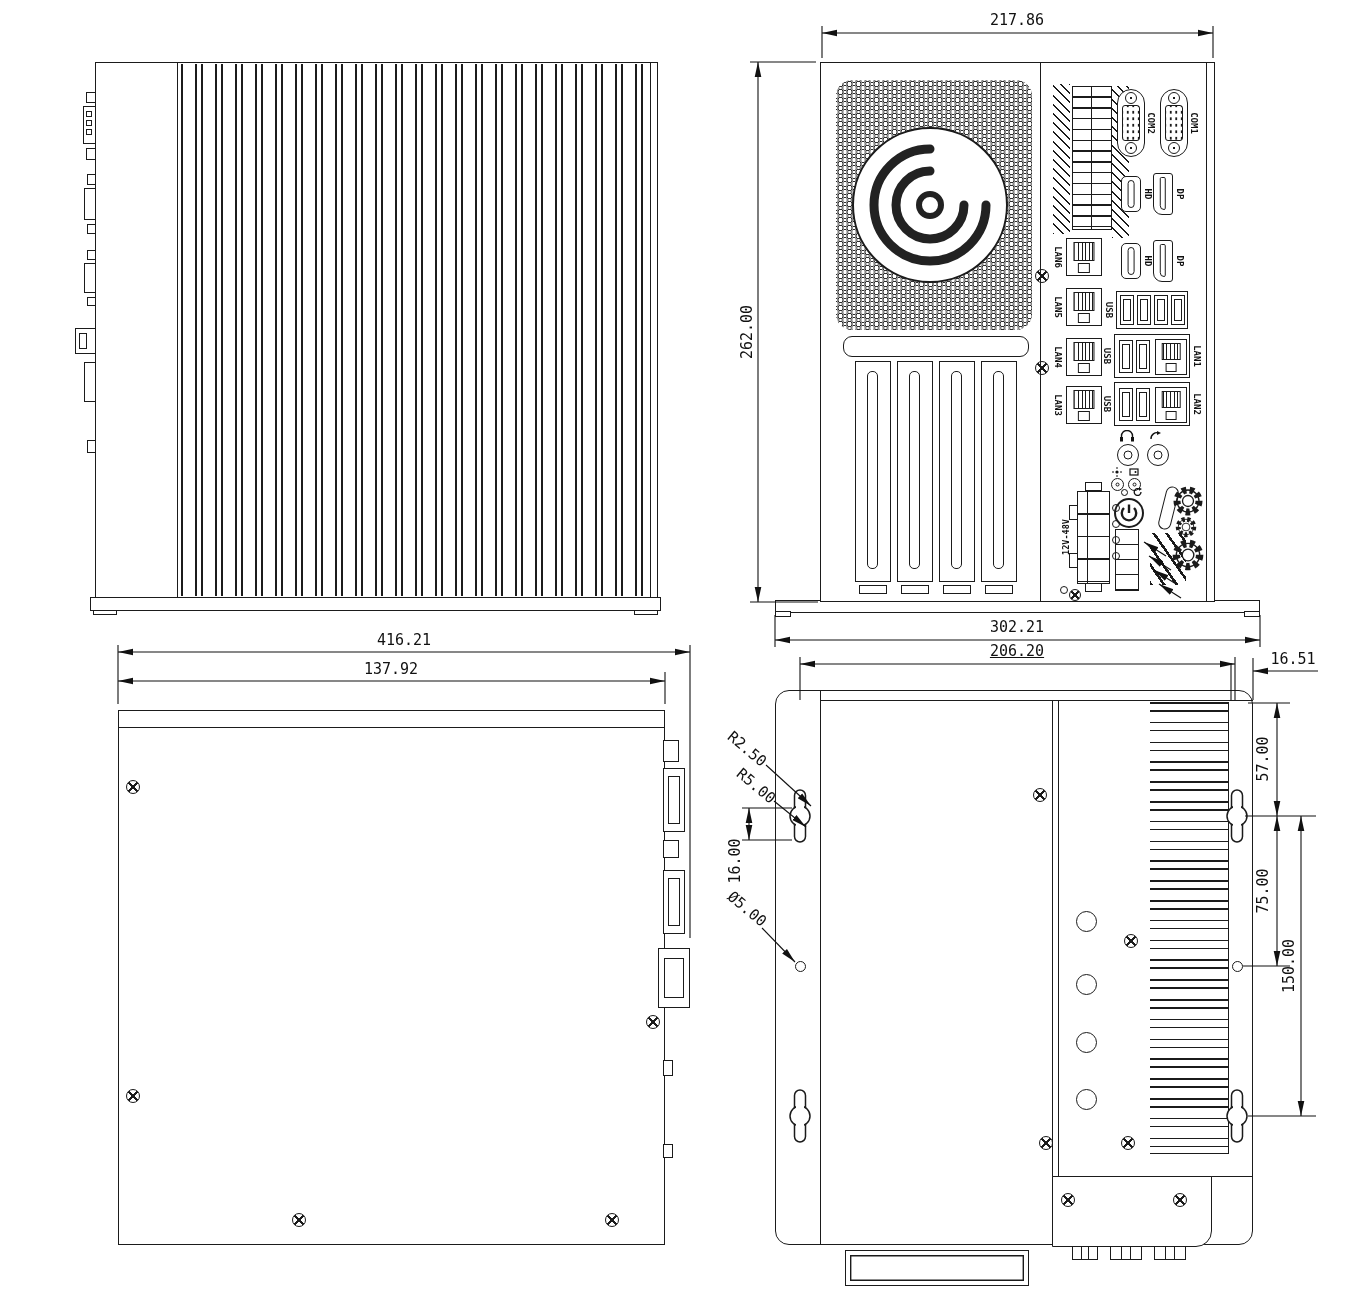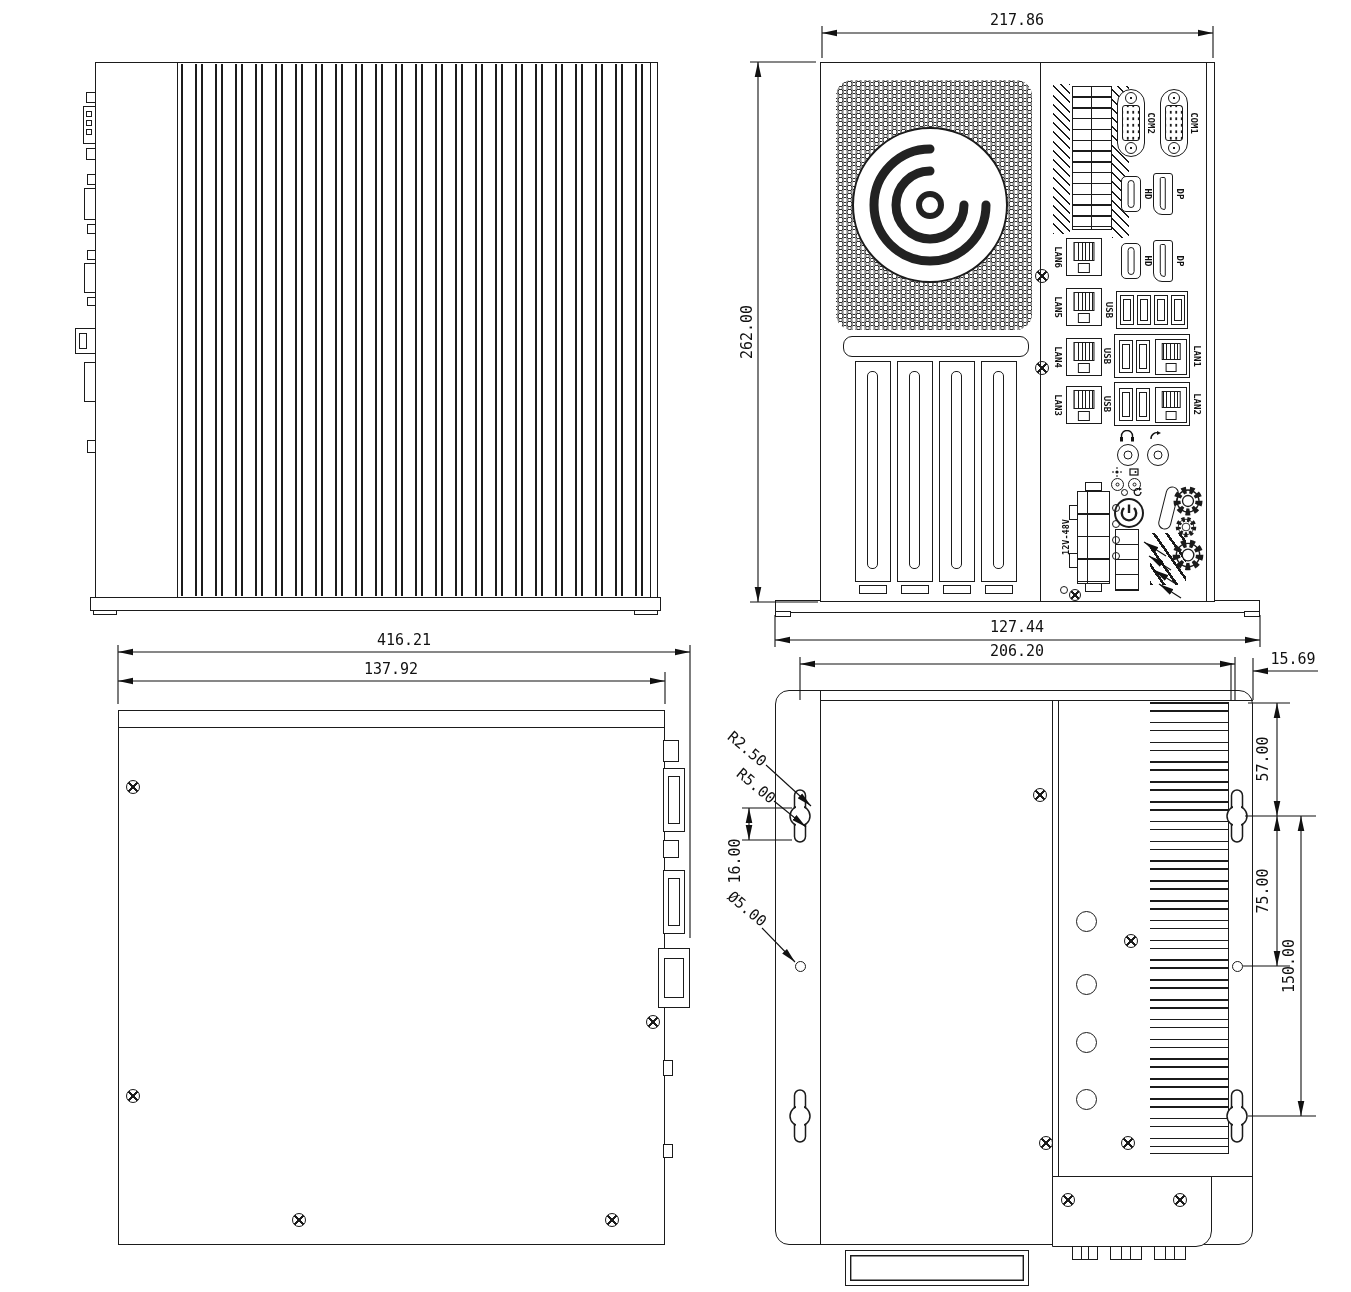--- a/index.html
+++ b/index.html
@@ -409,25 +409,25 @@
 
       <line x1="1166" y1="556" x2="1144" y2="542" marker-end="url(#ah)"></line>
       <line x1="1171" y1="570" x2="1149" y2="556" marker-end="url(#ah)"></line>
       <line x1="1176" y1="584" x2="1154" y2="570" marker-end="url(#ah)"></line>
       <line x1="1181" y1="598" x2="1159" y2="584" marker-end="url(#ah)"></line>
     </g>
   </svg>
 
   <div class="t" style="left:1017px;top:20px;">217.86</div>
   <div class="t tv" style="left:747px;top:332px;">262.00</div>
-  <div class="t" style="left:1017px;top:627px;">127.44</div>
+  <div class="t" style="left:1017px;top:627px;">302.21</div>
   <div class="t" style="left:404px;top:640px;">416.21</div>
   <div class="t" style="left:391px;top:669px;">137.92</div>
-  <div class="t" style="left:1017px;top:651px;">206.20</div>
-  <div class="t" style="left:1293px;top:659px;">15.69</div>
+  <div class="t" style="left:1017px;top:651px;text-decoration:underline;">206.20</div>
+  <div class="t" style="left:1293px;top:659px;">16.51</div>
   <div class="t tv" style="left:1263px;top:759px;">57.00</div>
   <div class="t tv" style="left:1263px;top:891px;">75.00</div>
   <div class="t tv" style="left:1289px;top:966px;">150.00</div>
   <div class="t tv" style="left:735px;top:861px;">16.00</div>
   <div class="t td" style="left:747px;top:749px;">R2.50</div>
   <div class="t td" style="left:756px;top:786px;">R5.00</div>
   <div class="t td" style="left:747px;top:909px;">Ø5.00</div>
 
 </div>
 

